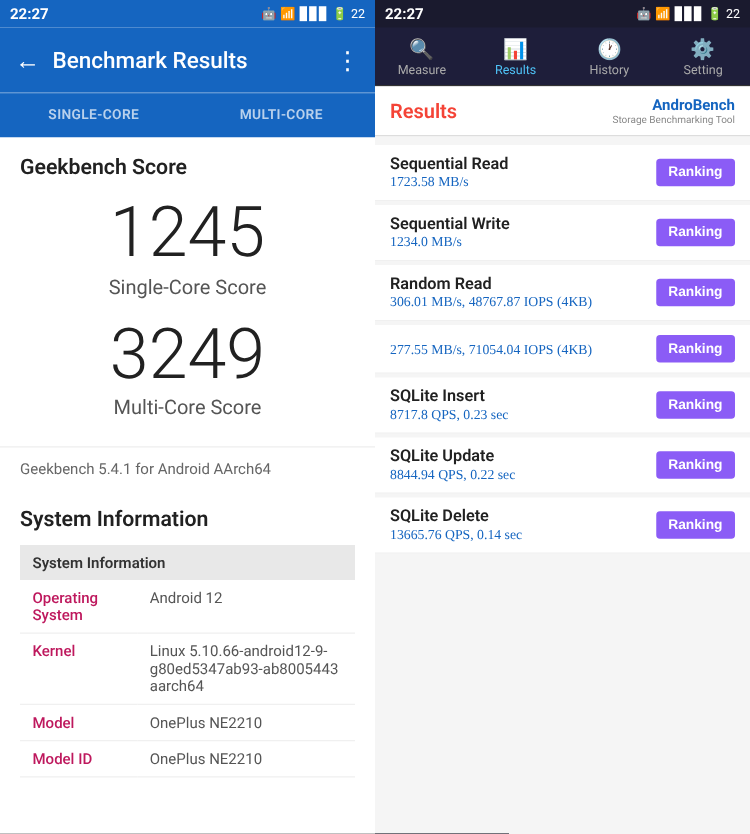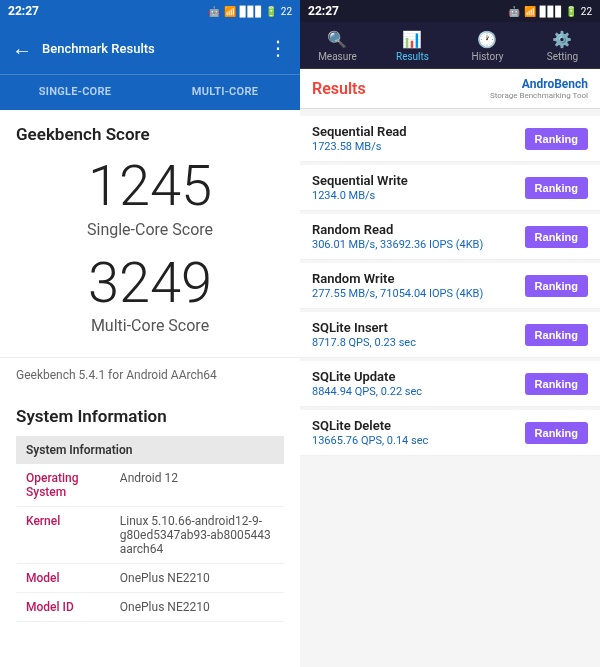--- a/index.html
+++ b/index.html
@@ -42,21 +42,21 @@
       align-items: center;
       padding: 8px 12px;
       gap: 10px;
       height: 52px;
     }
     .back-arrow {
       font-size: 20px;
       cursor: pointer;
     }
     .toolbar-title {
-      font-size: 13px;
+      font-size: 18px;
       font-weight: 500;
       flex: 1;
     }
     .toolbar-more {
       font-size: 20px;
     }
 
     .tabs-bar {
       background: #1565C0;
       display: flex;
@@ -252,20 +252,21 @@
     .bench-info {}
     .bench-name {
       font-size: 13px;
       font-weight: 600;
       color: #212121;
     }
     .bench-value {
       font-size: 11px;
       color: #1565C0;
       margin-top: 1px;
+      font-family: Liberation Serif, serif;
     }
     .ranking-btn {
       background: #8b5cf6;
       color: #fff;
       border: none;
       padding: 5px 10px;
       border-radius: 3px;
       font-size: 11px;
       font-weight: 600;
       cursor: pointer;
@@ -414,27 +415,26 @@
         <div class="benchmark-item">
     <div class="bench-info">
       <div class="bench-name">Sequential Write</div>
       <div class="bench-value">1234.0 MB/s</div>
     </div>
     <button class="ranking-btn">Ranking</button>
   </div>
         <div class="benchmark-item">
     <div class="bench-info">
       <div class="bench-name">Random Read</div>
-      <div class="bench-value">306.01 MB/s, 33692.36 IOPS (4KB)</div>
-    </div>
-    <button class="ranking-btn">Ranking</button>
-  </div>
-        <div class="benchmark-item">
-    <div class="bench-info">
-      <div class="bench-name">Random Write</div>
+      <div class="bench-value">306.01 MB/s, 48767.87 IOPS (4KB)</div>
+    </div>
+    <button class="ranking-btn">Ranking</button>
+  </div>
+        <div class="benchmark-item">
+    <div class="bench-info">
       <div class="bench-value">277.55 MB/s, 71054.04 IOPS (4KB)</div>
     </div>
     <button class="ranking-btn">Ranking</button>
   </div>
         <div class="benchmark-item">
     <div class="bench-info">
       <div class="bench-name">SQLite Insert</div>
       <div class="bench-value">8717.8 QPS, 0.23 sec</div>
     </div>
     <button class="ranking-btn">Ranking</button>

